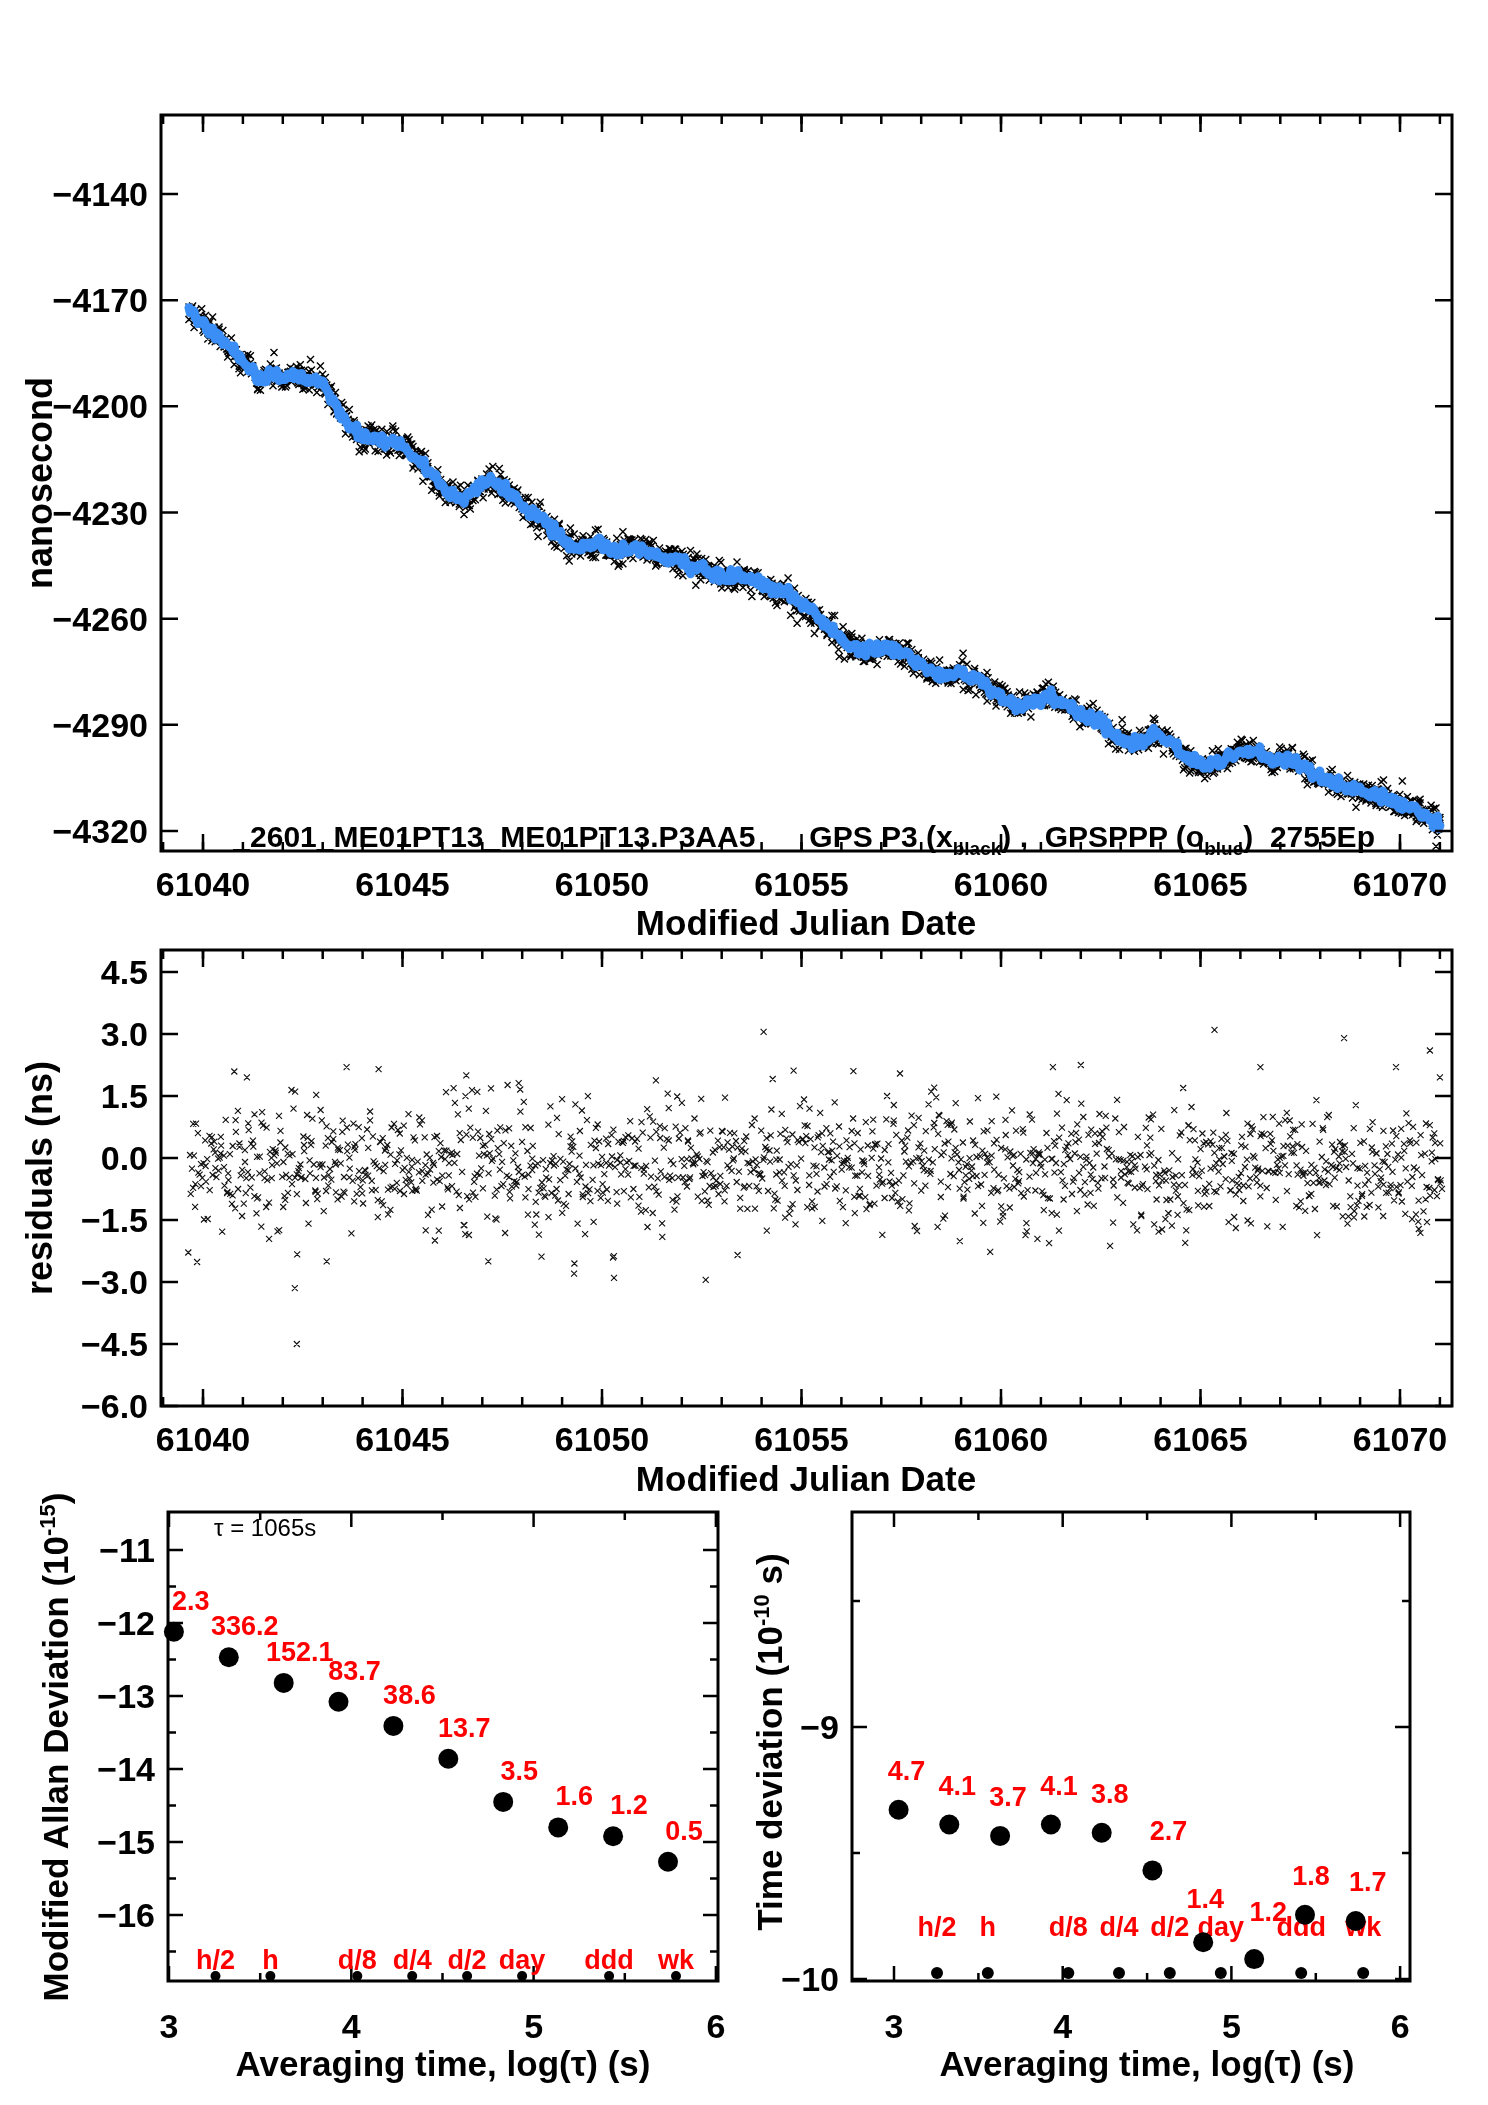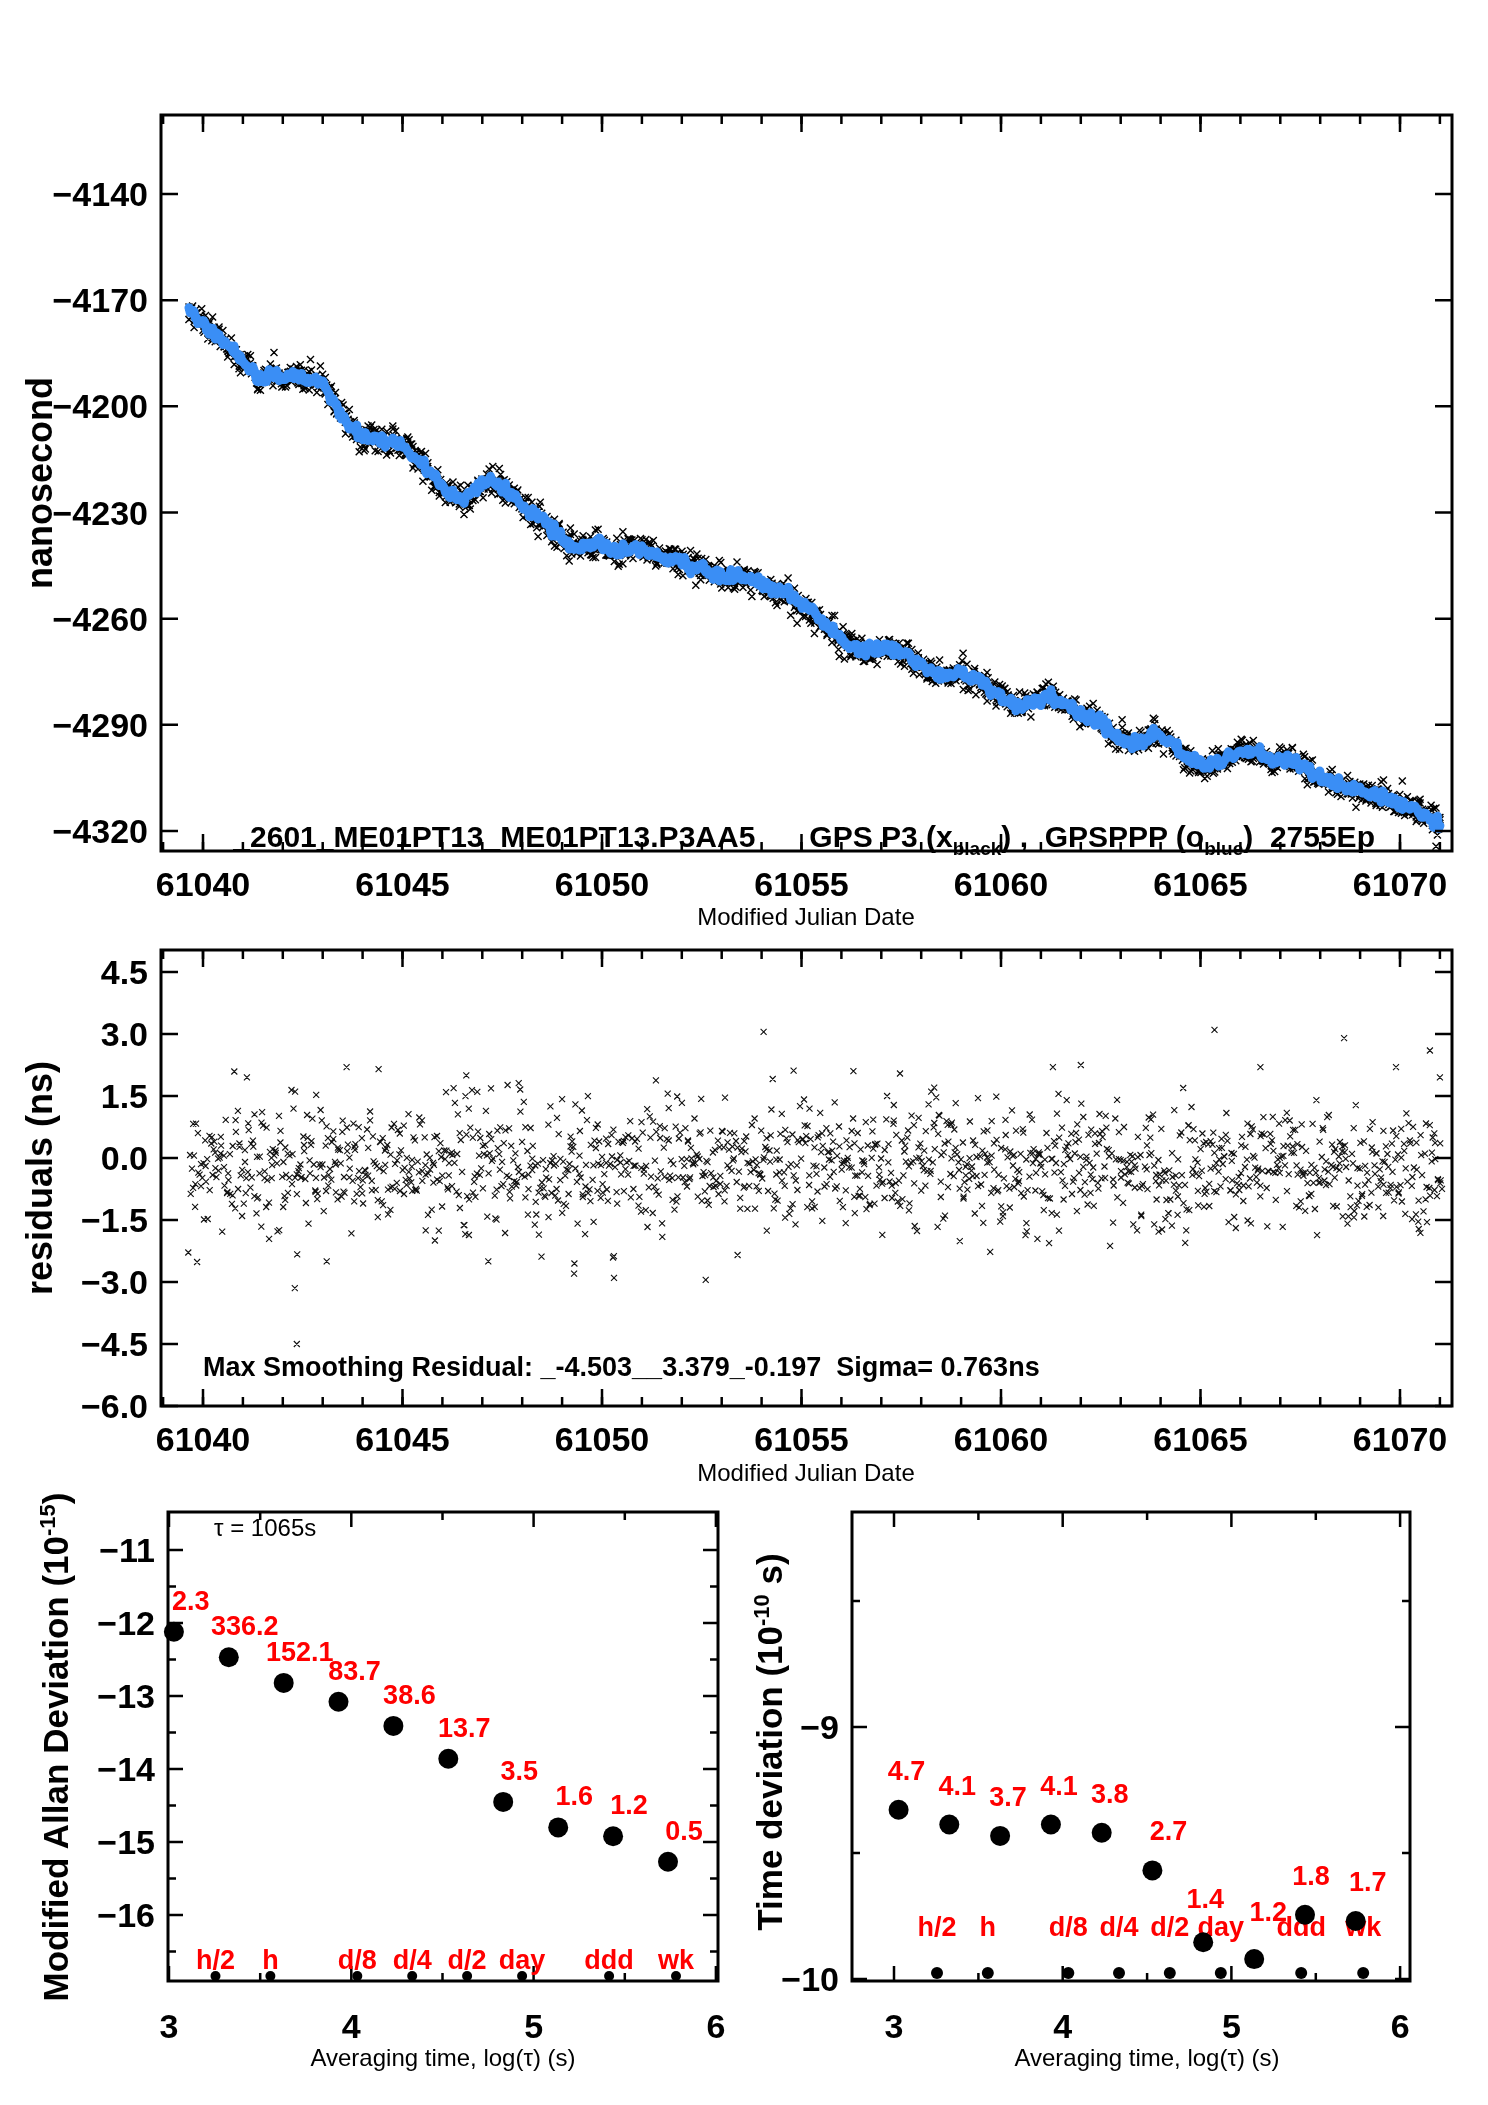--- a/index.html
+++ b/index.html
@@ -1,21 +1,21 @@
 <!DOCTYPE html>
 <html><head>
 <meta charset="utf-8">
 <style>
   html,body{margin:0;padding:0;background:#fff;}
   .page{position:relative;width:1488px;height:2105px;background:#ffffff;overflow:hidden;
         font-family:"Liberation Sans",sans-serif;color:#000;}
   #plot-svg{position:absolute;left:0;top:0;}
   .vlabel{position:absolute;transform:translate(-50%,-50%) rotate(-90deg);white-space:nowrap;
           font-weight:bold;font-size:36px;}
-  .xlabel{position:absolute;transform:translateX(-50%);font-weight:normal;font-size:24px;white-space:pre;}
+  .xlabel{position:absolute;transform:translateX(-50%);font-weight:bold;font-size:35px;white-space:pre;}
   .titleline{position:absolute;font-weight:bold;font-size:30px;white-space:pre;text-align:right;}
   .legendpart{margin-left:54px;}
   .sub{font-size:19px;vertical-align:-8px;font-weight:bold;}
   .sup{font-size:22px;position:relative;top:-13px;font-weight:bold;}
   .annot{position:absolute;font-weight:bold;font-size:27px;white-space:pre;}
   .taunote{position:absolute;font-weight:normal;font-size:24px;white-space:pre;}
   text{font-family:"Liberation Sans",sans-serif;}
   .tick{font-weight:bold;font-size:34px;fill:#000;}
   .redlab{font-weight:bold;font-size:27px;fill:#ff0000;}
 </style>
@@ -182,17 +182,16 @@
   <div class="xlabel" style="left:806px;top:1459px;">Modified Julian Date</div>
 
   <div class="xlabel" style="left:443px;top:2044px;">Averaging time, log(τ) (s)</div>
 
   <div class="xlabel" style="left:1147px;top:2044px;">Averaging time, log(τ) (s)</div>
 
   <div class="titleline" style="left:200px;top:786px;">
     <span>_2601_ME01PT13_ME01PT13.P3AA5</span><span class="legendpart"><span>GPS P3 (x</span><span class="sub">black</span><span>) ,  GPSPPP (o</span><span class="sub">blue</span><span>)  2755Ep</span></span>
   </div>
 
-  <div class="annot" style="left:203px;top:1352px;">Max Smoothing Residual: _-4.503__3.379_-0.197  Sigma= 0.763ns</div>
 
   <div class="taunote" style="left:214px;top:1514px;">τ = 1065s</div>
 
 </div>
 
 </body></html>

